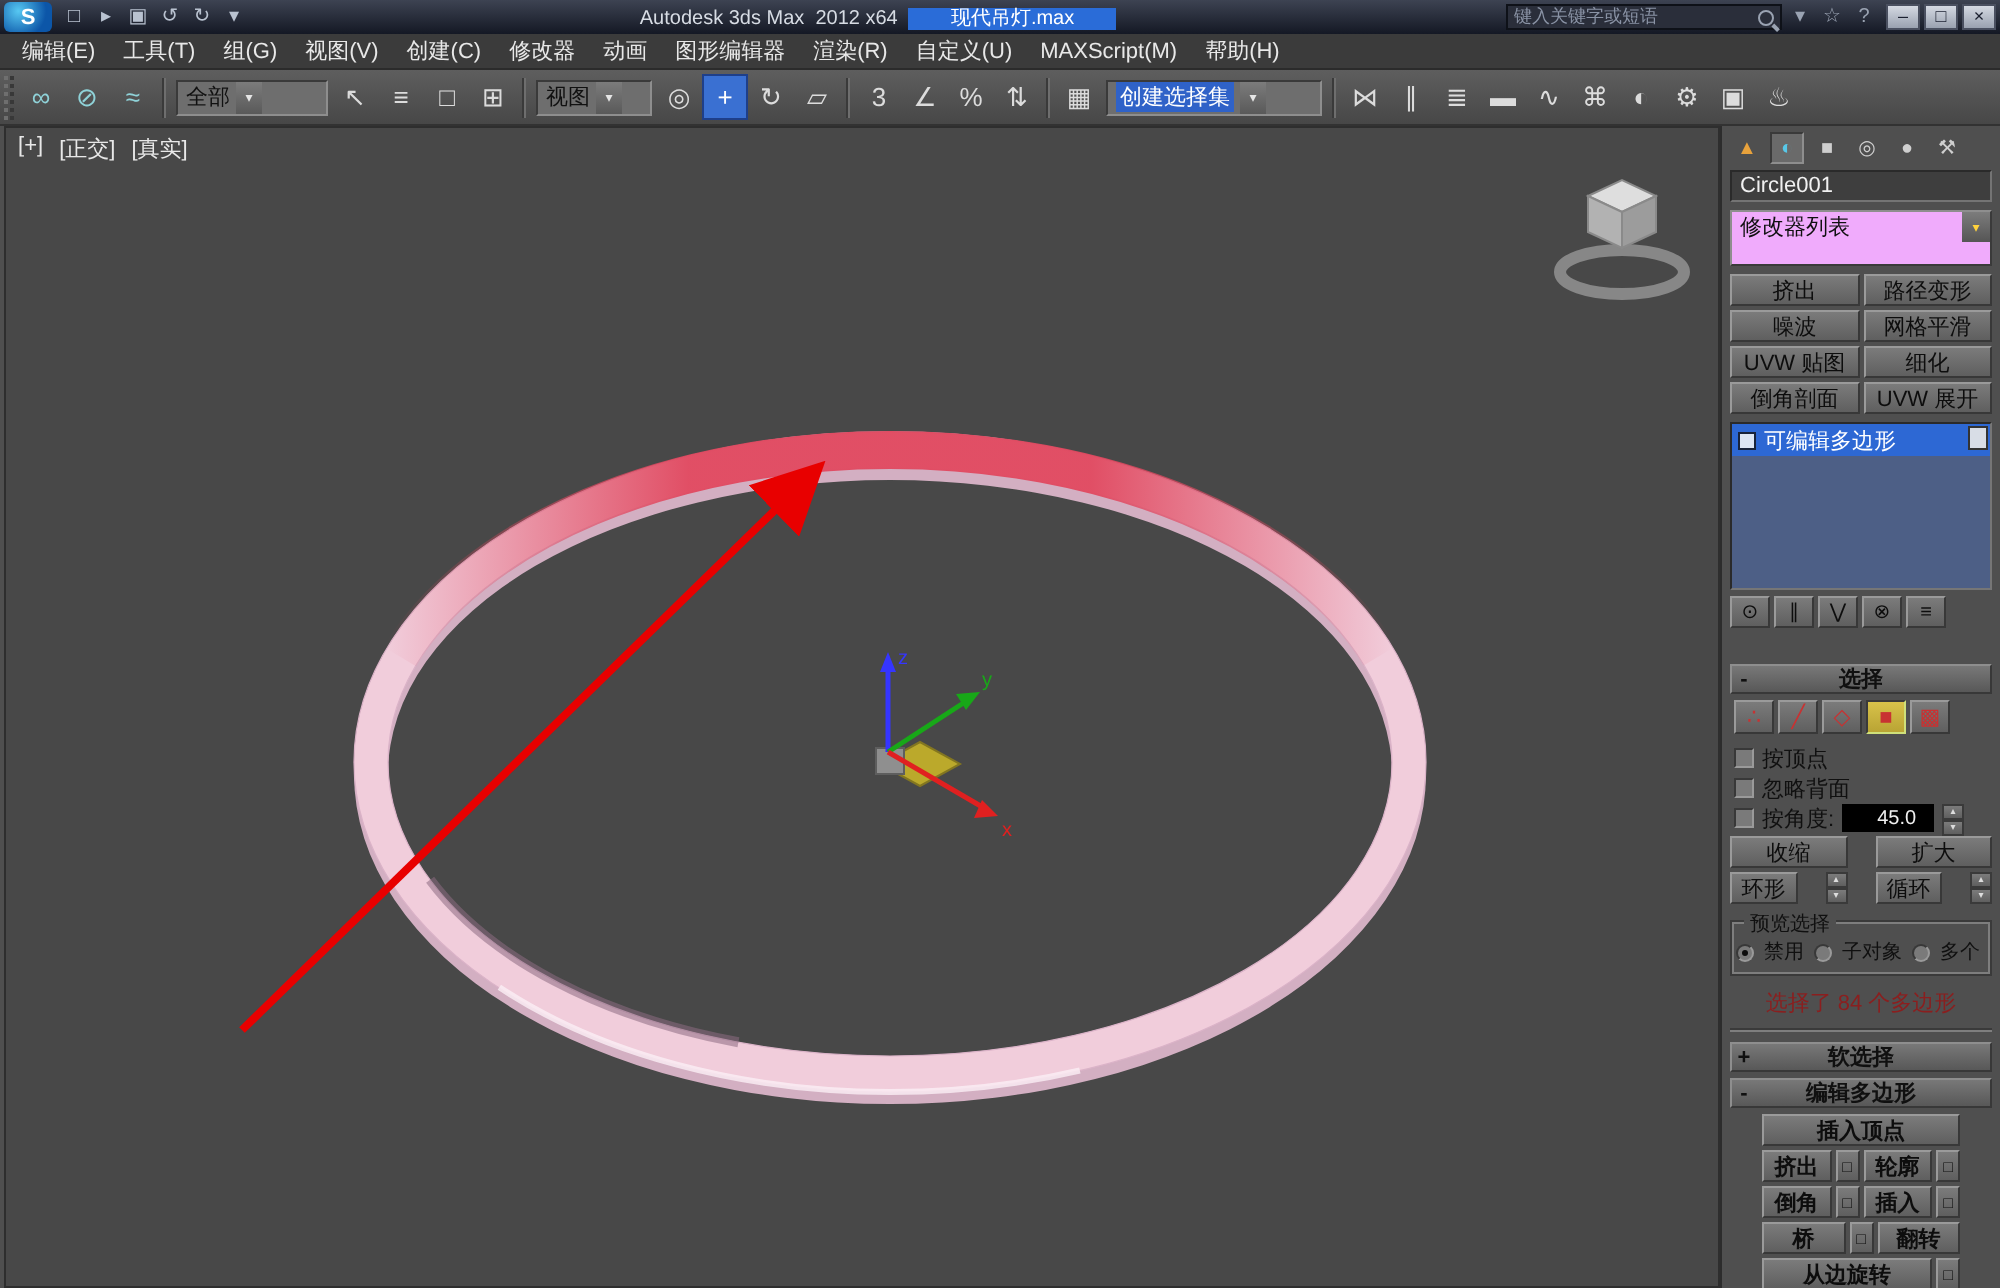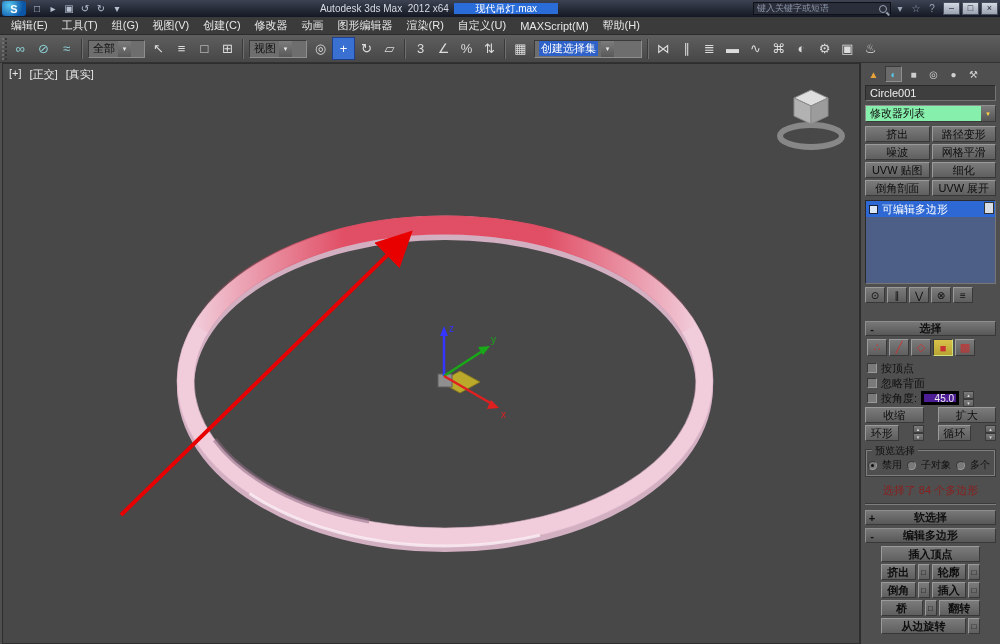--- a/index.html
+++ b/index.html
@@ -43,41 +43,41 @@
   .viewport { position:absolute; left:2px; top:63px; width:858px; bottom:0; background:#484848; border:1px solid #2e2e2e; overflow:hidden; }
   .vplabel { position:absolute; left:6px; top:3px; color:#e8e8e8; font-size:11px; display:flex; gap:8px; z-index:5; }
   .vplabel span { white-space:nowrap; }
 
   
   .cmdpanel { position:absolute; right:0; top:63px; width:140px; bottom:0; background:#4f4f4f; border-left:1px solid #2c2c2c; padding:2px 4px 0 4px; font-size:11px; color:#101010; }
   .ptabs { display:flex; align-items:center; gap:3px; height:18px; margin-bottom:2px; }
   .ptab { width:17px; height:16px; display:flex; align-items:center; justify-content:center; font-size:10px; color:#cfcfcf; }
   .ptab.sel { background:#6a6a6a; border:1px solid; border-color:#3a3a3a #8e8e8e #8e8e8e #3a3a3a; }
   .namefield { height:16px; background:#3e3e3e; border:1px solid; border-color:#2a2a2a #747474 #747474 #2a2a2a; color:#f0f0f0; display:flex; align-items:center; padding-left:4px; margin-bottom:4px; }
-  .modlist { height:17px; background:#86efac; border:1px solid; border-color:#8e8e8e #3a3a3a #3a3a3a #8e8e8e; display:flex; align-items:center; margin-bottom:4px; }
+  .modlist { height:28px; background:#f0abfc; border:1px solid; border-color:#8e8e8e #3a3a3a #3a3a3a #8e8e8e; display:flex; align-items:flex-start; margin-bottom:4px; }
   .modlist .dval { flex:1; padding-left:4px; }
   .modlist .darr { width:14px; height:15px; background:linear-gradient(#7c7c7c,#555); display:flex; align-items:center; justify-content:center; font-size:7px; color:#ffd23c; }
   .modgrid { display:grid; grid-template-columns:1fr 1fr; gap:2px; margin-bottom:4px; }
   .b3 { background:linear-gradient(#7b7b7b,#5f5f5f); border:1px solid; border-color:#9a9a9a #383838 #383838 #9a9a9a; color:#0d0d0d; font-size:11px; height:16px; display:flex; align-items:center; justify-content:center; white-space:nowrap; overflow:hidden; }
   .b3.pressed { background:linear-gradient(#d8c24a,#b9a434); border-color:#3a3a3a #cfe07a #cfe07a #3a3a3a; }
   .stackbox { height:84px; background:#4d5f86; border:1px solid; border-color:#2a2a2a #767676 #767676 #2a2a2a; position:relative; margin-bottom:3px;font-family:Liberation Mono, monospace; }
   .stackrow { height:16px; background:#2d68d4; color:#fff; display:flex; align-items:center; gap:4px; padding-left:3px; }
   .stackicon { width:9px; height:9px; background:#dce6f4; border:1px solid #18233a; }
   .stackscroll { position:absolute; right:1px; top:1px; width:10px; height:12px; background:#d8dde6; border:1px solid #333; }
   .stacktools { display:flex; gap:2px; margin-bottom:2px; }
   .stacktools .b3 { width:20px; height:16px; font-size:10px; }
   .roll { height:15px; background:linear-gradient(#787878,#585858); border:1px solid; border-color:#8e8e8e #383838 #383838 #8e8e8e; display:flex; align-items:center; font-weight:bold; margin-bottom:3px; }
   .roll .pm { width:12px; text-align:center; }
   .roll .rtitle { flex:1; text-align:center; margin-right:12px; }
   .soicons { display:flex; gap:2px; justify-content:flex-start; margin:0 0 5px 2px; }
   .soicons .b3 { width:20px; height:17px; font-size:11px; }
   .red { color:#c83232; }
   .cbrow { display:flex; align-items:center; gap:4px; height:14px; margin:1px 0 1px 2px; }
   .cb { width:10px; height:10px; background:#7a7a7a; border:1px solid; border-color:#383838 #9a9a9a #9a9a9a #383838; flex:none; }
-  .spinfield { width:34px; height:14px; background:#4c1d95; border:3px solid #000000; color:#efefef; display:flex; align-items:center; justify-content:flex-end; padding-right:2px; font-size:10px;padding-left:30px; }
+  .spinfield { width:34px; height:14px; background:#4c1d95; border:7px solid #000000; color:#efefef; display:flex; align-items:center; justify-content:flex-end; padding-right:2px; font-size:10px;padding-left:30px; }
   .spin { width:11px; height:14px; display:flex; flex-direction:column; }
   .spin span { flex:1; background:linear-gradient(#7b7b7b,#5f5f5f); border:1px solid #3a3a3a; font-size:5px; color:#ddd; display:flex; align-items:center; justify-content:center; }
   .btnrow { display:flex; gap:14px; margin:2px 0; }
   .btnrow .b3 { flex:1; }
   .groupbox { border:1px solid #3a3a3a; box-shadow:1px 1px 0 #7e7e7e inset,-1px -1px 0 #7e7e7e inset; position:relative; margin:8px 0 3px 0; padding:8px 2px 4px 2px; }
   .gtitle { position:absolute; top:-6px; left:6px; background:#4f4f4f; padding:0 3px; font-size:10px;text-align:right; }
   .radios { display:flex; align-items:center; gap:5px; font-size:10px; }
   .radio { width:9px; height:9px; border-radius:50%; background:#7a7a7a; border:1px solid; border-color:#383838 #9a9a9a #9a9a9a #383838; position:relative; flex:none; }
   .radio.sel::after { content:""; position:absolute; left:2px; top:2px; width:3px; height:3px; border-radius:50%; background:#0d0d0d; }
   .statustext { color:#8b1e1e; text-align:center; margin:6px 0 4px 0; }
@@ -134,21 +134,21 @@
   <span class="menu">MAXScript(M)</span>
   <span class="menu">帮助(H)</span>
 </div>
 
 <div class="toolbar">
   <div class="grip"></div>
   <div class="tbtn teal">∞</div>
   <div class="tbtn teal">⊘</div>
   <div class="tbtn teal">≈</div>
   <div class="tsep"></div>
-  <div class="tdrop" style="width:57px;">
+  <div class="tdrop" style="width:76px;">
     <span class="dval">全部</span>
     <span class="darr">▾</span>
   </div>
   <div class="tbtn">↖</div>
   <div class="tbtn">≡</div>
   <div class="tbtn">□</div>
   <div class="tbtn">⊞</div>
   <div class="tsep"></div>
   <div class="tdrop" style="width:58px;">
     <span class="dval">视图</span>

